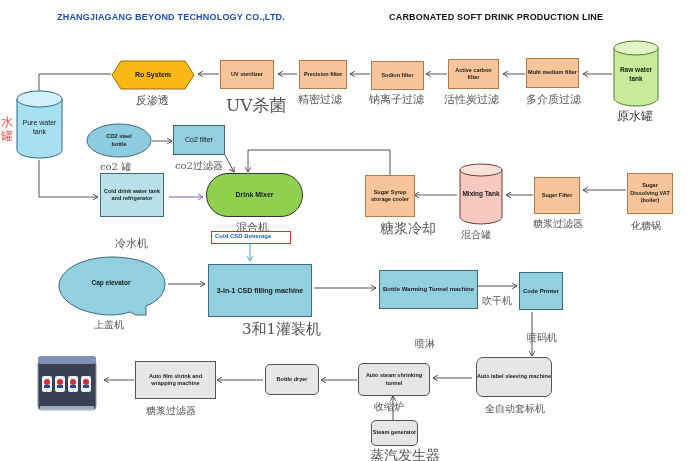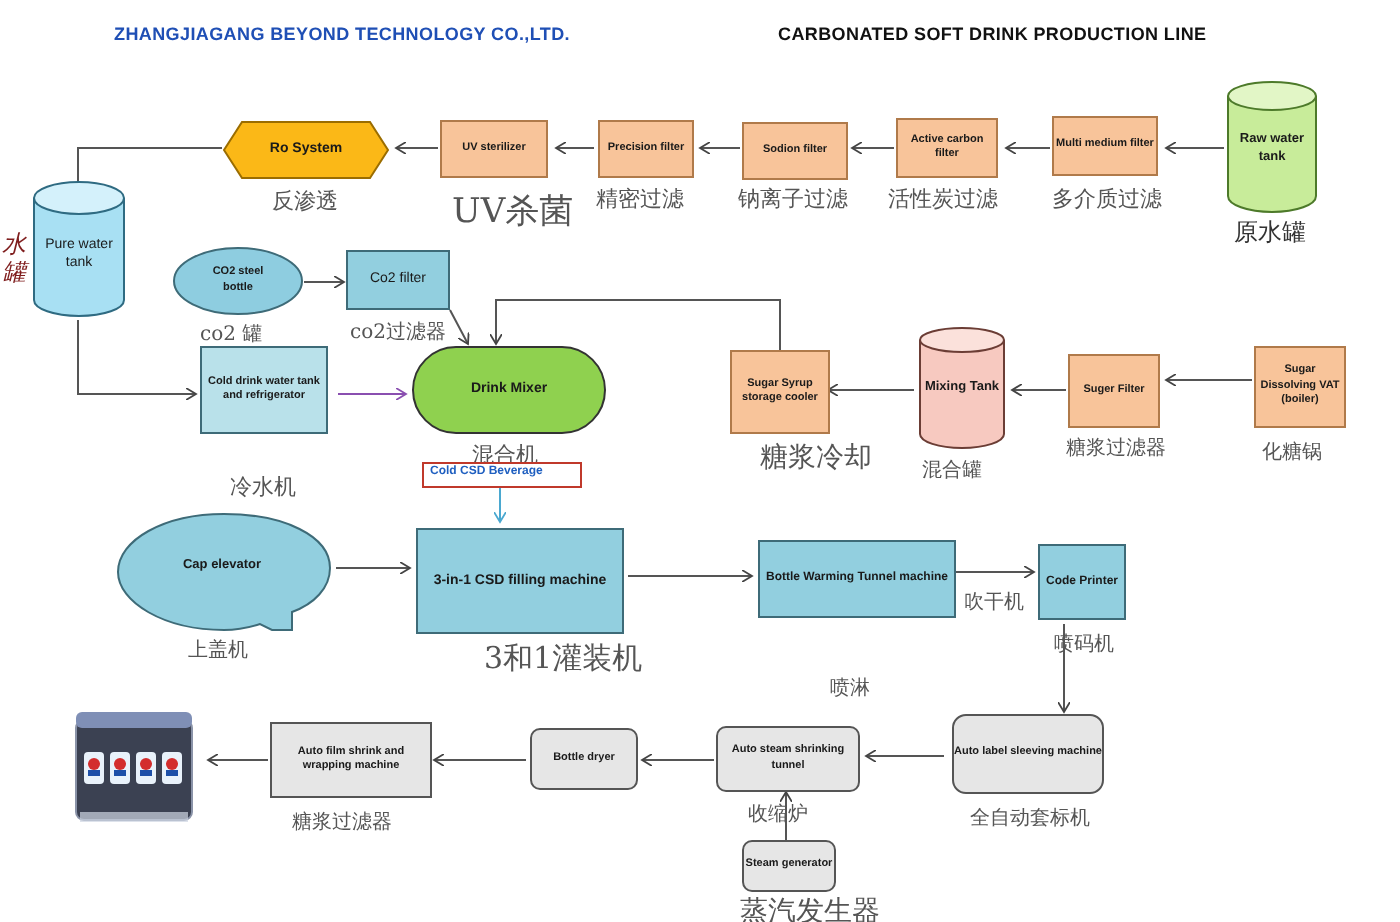--- a/index.html
+++ b/index.html
@@ -99,21 +99,21 @@
 </div>
 <div class="cn" style="left:136px;top:93px;font-size:11px;">反渗透</div>
 
 <div class="abs" style="left:16px;top:90px;width:47px;height:70px;">
   <svg width="47" height="70">
     <path d="M1,9 L1,60 A22.5,8 0 0 0 46,60 L46,9" fill="#a8e0f3" stroke="#2f6b82" stroke-width="1"></path>
     <ellipse cx="23.5" cy="9" rx="22.5" ry="8" fill="#d4f1fb" stroke="#2f6b82" stroke-width="1"></ellipse>
   </svg>
   <div class="box" style="left:1px;top:22px;width:45px;height:30px;font-size:7px;font-weight:normal;border:none;background:none;">Pure water tank</div>
 </div>
-<div class="cn" style="left:1px;top:115px;font-size:12px;width:12px;white-space:normal;line-height:14px;color:#7f1d1d;font-style:italic;">水罐</div>
+<div class="cn" style="left:1px;top:115px;font-size:12px;width:12px;white-space:normal;line-height:14px;color:#ef4444;">水罐</div>
 
 <div class="abs" style="left:86px;top:123px;width:66px;height:35px;">
   <svg width="66" height="35">
       <ellipse cx="33" cy="17.5" rx="32" ry="16.5" fill="#8ecde0" stroke="#3e6b78" stroke-width="1"></ellipse>
     </svg>
   <div class="box" style="left:14px;top:5px;width:38px;height:25px;font-size:5.5px;border:none;background:none;">CO2 steel bottle</div>
 </div>
 <div class="cn" style="left:100px;top:160px;font-size:10px;">co2 罐</div>
 
 <div class="box blue" style="left:173px;top:125px;width:52px;height:30px;font-size:7px;font-weight:normal;">Co2 filter</div>
@@ -154,21 +154,21 @@
 <div class="cn" style="left:94px;top:318px;font-size:10px;">上盖机</div>
 
 <div class="box blue" style="left:208px;top:264px;width:104px;height:53px;font-size:7px;">3-in-1 CSD filling machine</div>
 <div class="cn" style="left:242px;top:320px;font-size:15px;">3和1灌装机</div>
 
 <div class="box blue" style="left:379px;top:270px;width:99px;height:39px;font-size:6px;">Bottle Warming  Tunnel machine</div>
 <div class="cn" style="left:415px;top:313px;font-size:10px;margin-top:24px;">喷淋</div>
 <div class="cn" style="left:482px;top:294px;font-size:10px;">吹干机</div>
 
 <div class="box blue" style="left:519px;top:272px;width:44px;height:38px;font-size:6px;">Code Printer</div>
-<div class="cn" style="left:527px;top:315px;font-size:10px;">喷码机</div>
+<div class="cn" style="left:527px;top:331px;font-size:10px;">喷码机</div>
 
 <div class="box gray" style="left:476px;top:357px;width:76px;height:40px;border-radius:7px;">Auto label sleeving machine</div>
 <div class="cn" style="left:485px;top:402px;font-size:10px;">全自动套标机</div>
 
 <div class="box gray" style="left:358px;top:363px;width:72px;height:33px;">Auto steam shrinking tunnel</div>
 <div class="cn" style="left:374px;top:400px;font-size:10px;">收缩炉</div>
 
 <div class="box gray" style="left:371px;top:420px;width:47px;height:26px;">Steam generator</div>
 <div class="cn" style="left:370px;top:447px;font-size:14px;">蒸汽发生器</div>
 

